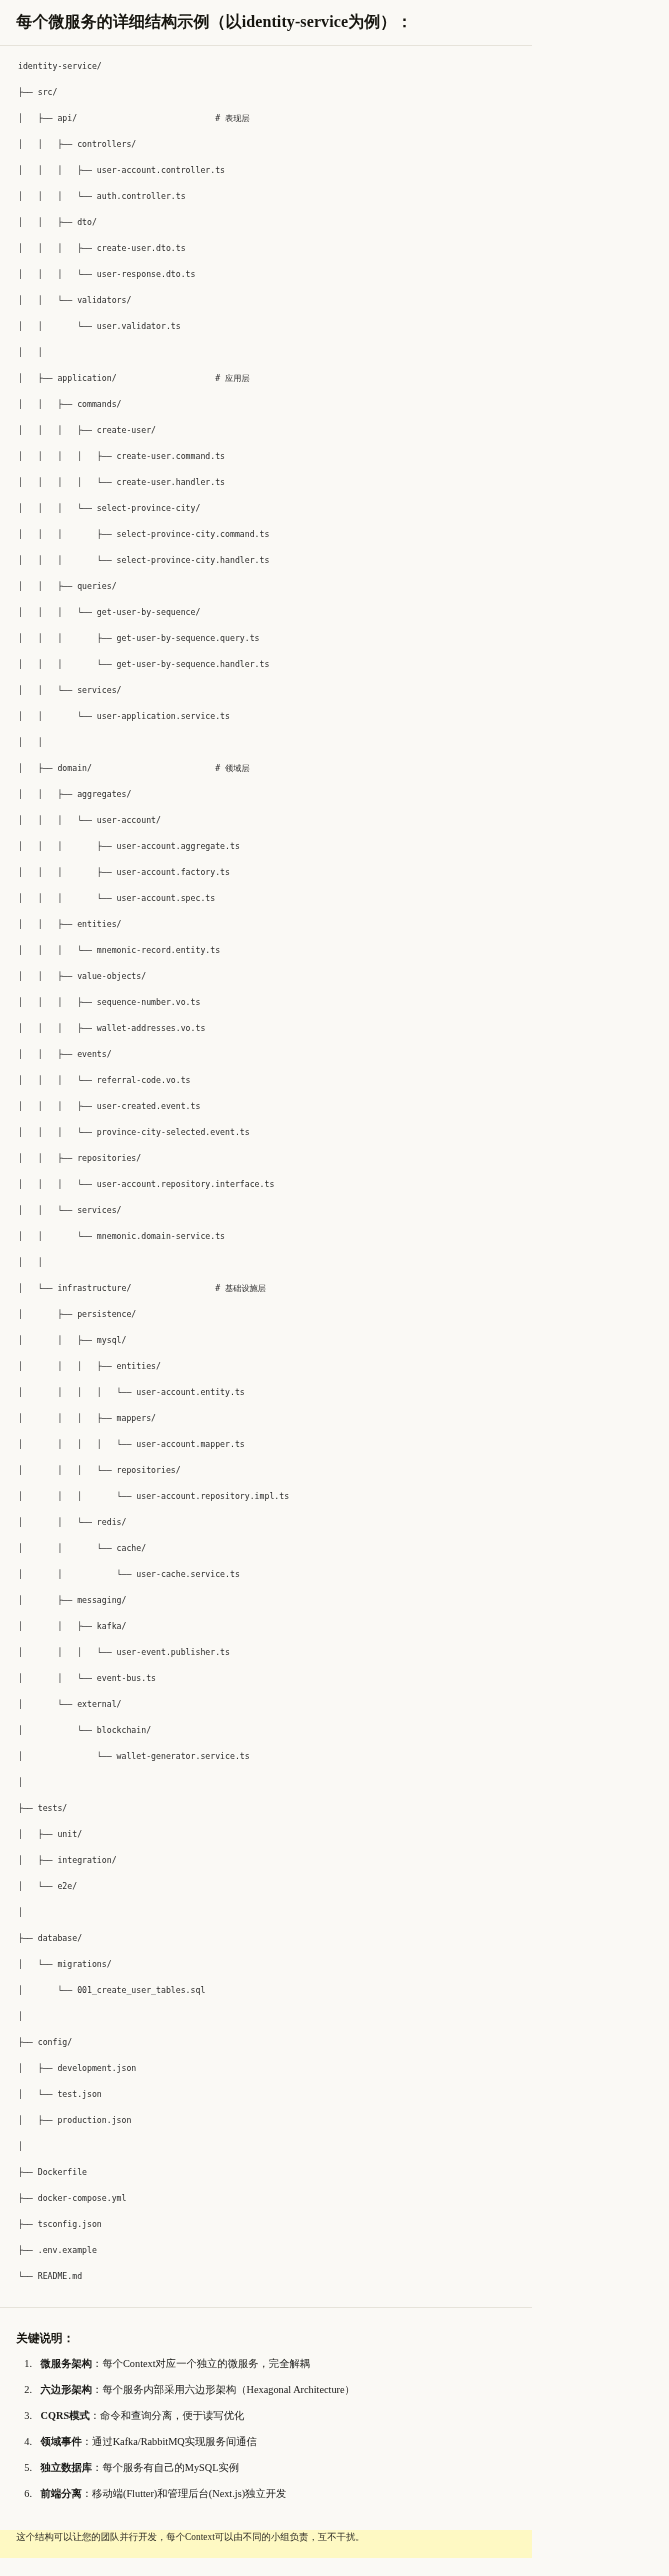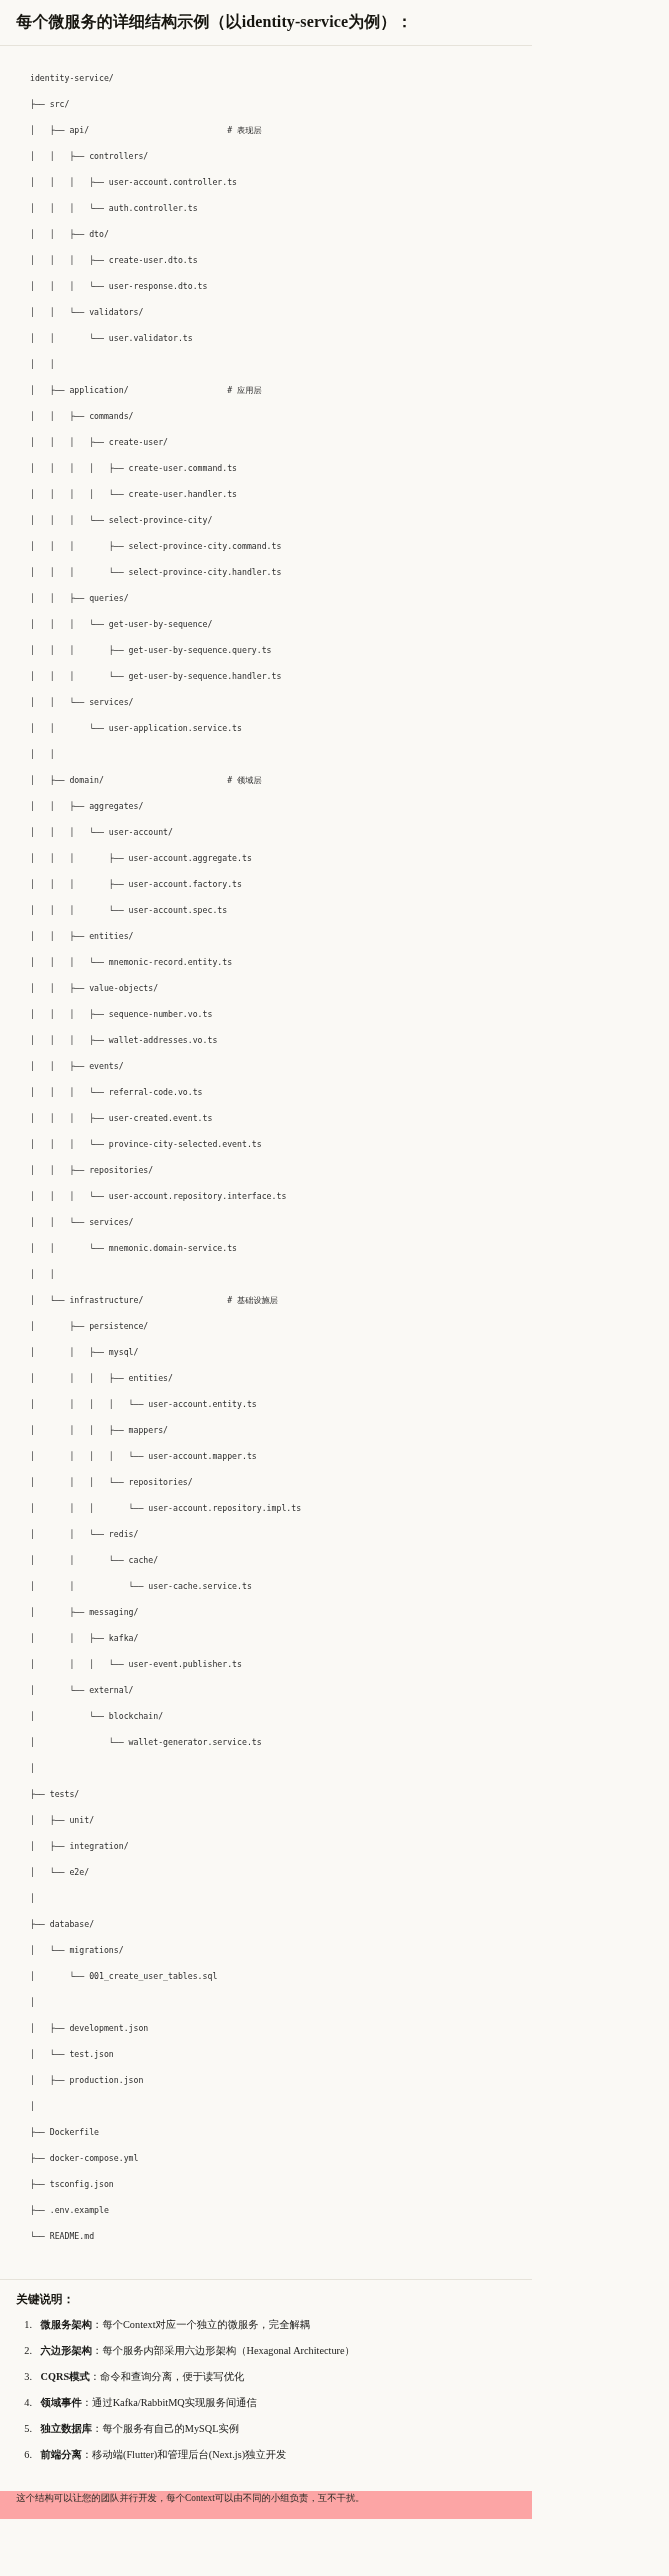--- a/index.html
+++ b/index.html
@@ -35,21 +35,21 @@
     color: #16150f;
     font-family: "Liberation Serif", "DejaVu Serif", serif;
   }
 
   
   .tree-block {
     padding: 10px 0 6.3px 0;
     background: #faf9f5;
   }
   .tree-pre {
-    margin: 16px;
+    margin: 4px;
     padding: 0 14px;
     font-family: "DejaVu Sans Mono", "Liberation Mono", monospace;
     font-size: 8.2px;
     line-height: 13px;
     color: #2b2b2b;
     white-space: pre;
     tab-size: 4;
   }
   .tree-line {
     display: block;
@@ -60,21 +60,21 @@
     color: #2b2b2b;
   }
 
   
   .notes {
     border-top: 0.6px solid #e6e3da;
     padding: 12.5px 16.3px 2.5px 16.3px;
     background: #faf9f5;
   }
   .notes-title {
-    margin: 0 0 10px 0;
+    margin: 11px 0 10px 0;
     font-size: 11.6px;
     font-weight: bold;
     color: #16150f;
     font-family: "Liberation Serif", "DejaVu Serif", serif;
   }
   .notes-list {
     margin: 8px;
     padding: 0;
     list-style: none;
     counter-reset: note;
@@ -98,21 +98,21 @@
   }
   .notes-list .nm {
     font-weight: bold;
   }
   .closing {
     margin: 15px 0 0 0;
     padding: 0 16.3px 13.8px 16.3px;
     font-size: 9.4px;
     line-height: 1.55;
     color: #2e2c26;
-    background: #fca5a5;
+    background: #fef9c3;
   }
 </style>
 </head>
 <body>
 
 <div class="page">
 
   <header class="doc-header">
     <h1 class="doc-title">每个微服务的详细结构示例（以identity-service为例）：</h1>
   </header>
@@ -173,33 +173,35 @@
 <span class="tree-line"><span>│       │   │   ├── mappers/</span></span>
 <span class="tree-line"><span>│       │   │   │   └── user-account.mapper.ts</span></span>
 <span class="tree-line"><span>│       │   │   └── repositories/</span></span>
 <span class="tree-line"><span>│       │   │       └── user-account.repository.impl.ts</span></span>
 <span class="tree-line"><span>│       │   └── redis/</span></span>
 <span class="tree-line"><span>│       │       └── cache/</span></span>
 <span class="tree-line"><span>│       │           └── user-cache.service.ts</span></span>
 <span class="tree-line"><span>│       ├── messaging/</span></span>
 <span class="tree-line"><span>│       │   ├── kafka/</span></span>
 <span class="tree-line"><span>│       │   │   └── user-event.publisher.ts</span></span>
+<span class="tree-line"><span>│       │   └── event-bus.ts</span></span>
 <span class="tree-line"><span>│       └── external/</span></span>
 <span class="tree-line"><span>│           └── blockchain/</span></span>
 <span class="tree-line"><span>│               └── wallet-generator.service.ts</span></span>
 <span class="tree-line"><span>│</span></span>
 <span class="tree-line"><span>├── tests/</span></span>
 <span class="tree-line"><span>│   ├── unit/</span></span>
 <span class="tree-line"><span>│   ├── integration/</span></span>
 <span class="tree-line"><span>│   └── e2e/</span></span>
 <span class="tree-line"><span>│</span></span>
 <span class="tree-line"><span>├── database/</span></span>
 <span class="tree-line"><span>│   └── migrations/</span></span>
 <span class="tree-line"><span>│       └── 001_create_user_tables.sql</span></span>
 <span class="tree-line"><span>│</span></span>
+<span class="tree-line"><span>├── config/</span></span>
 <span class="tree-line"><span>│   ├── development.json</span></span>
 <span class="tree-line"><span>│   └── test.json</span></span>
 <span class="tree-line"><span>│   ├── production.json</span></span>
 <span class="tree-line"><span>│</span></span>
 <span class="tree-line"><span>├── Dockerfile</span></span>
 <span class="tree-line"><span>├── docker-compose.yml</span></span>
 <span class="tree-line"><span>├── tsconfig.json</span></span>
 <span class="tree-line"><span>├── .env.example</span></span>
 <span class="tree-line"><span>└── README.md</span></span>
 </pre>

